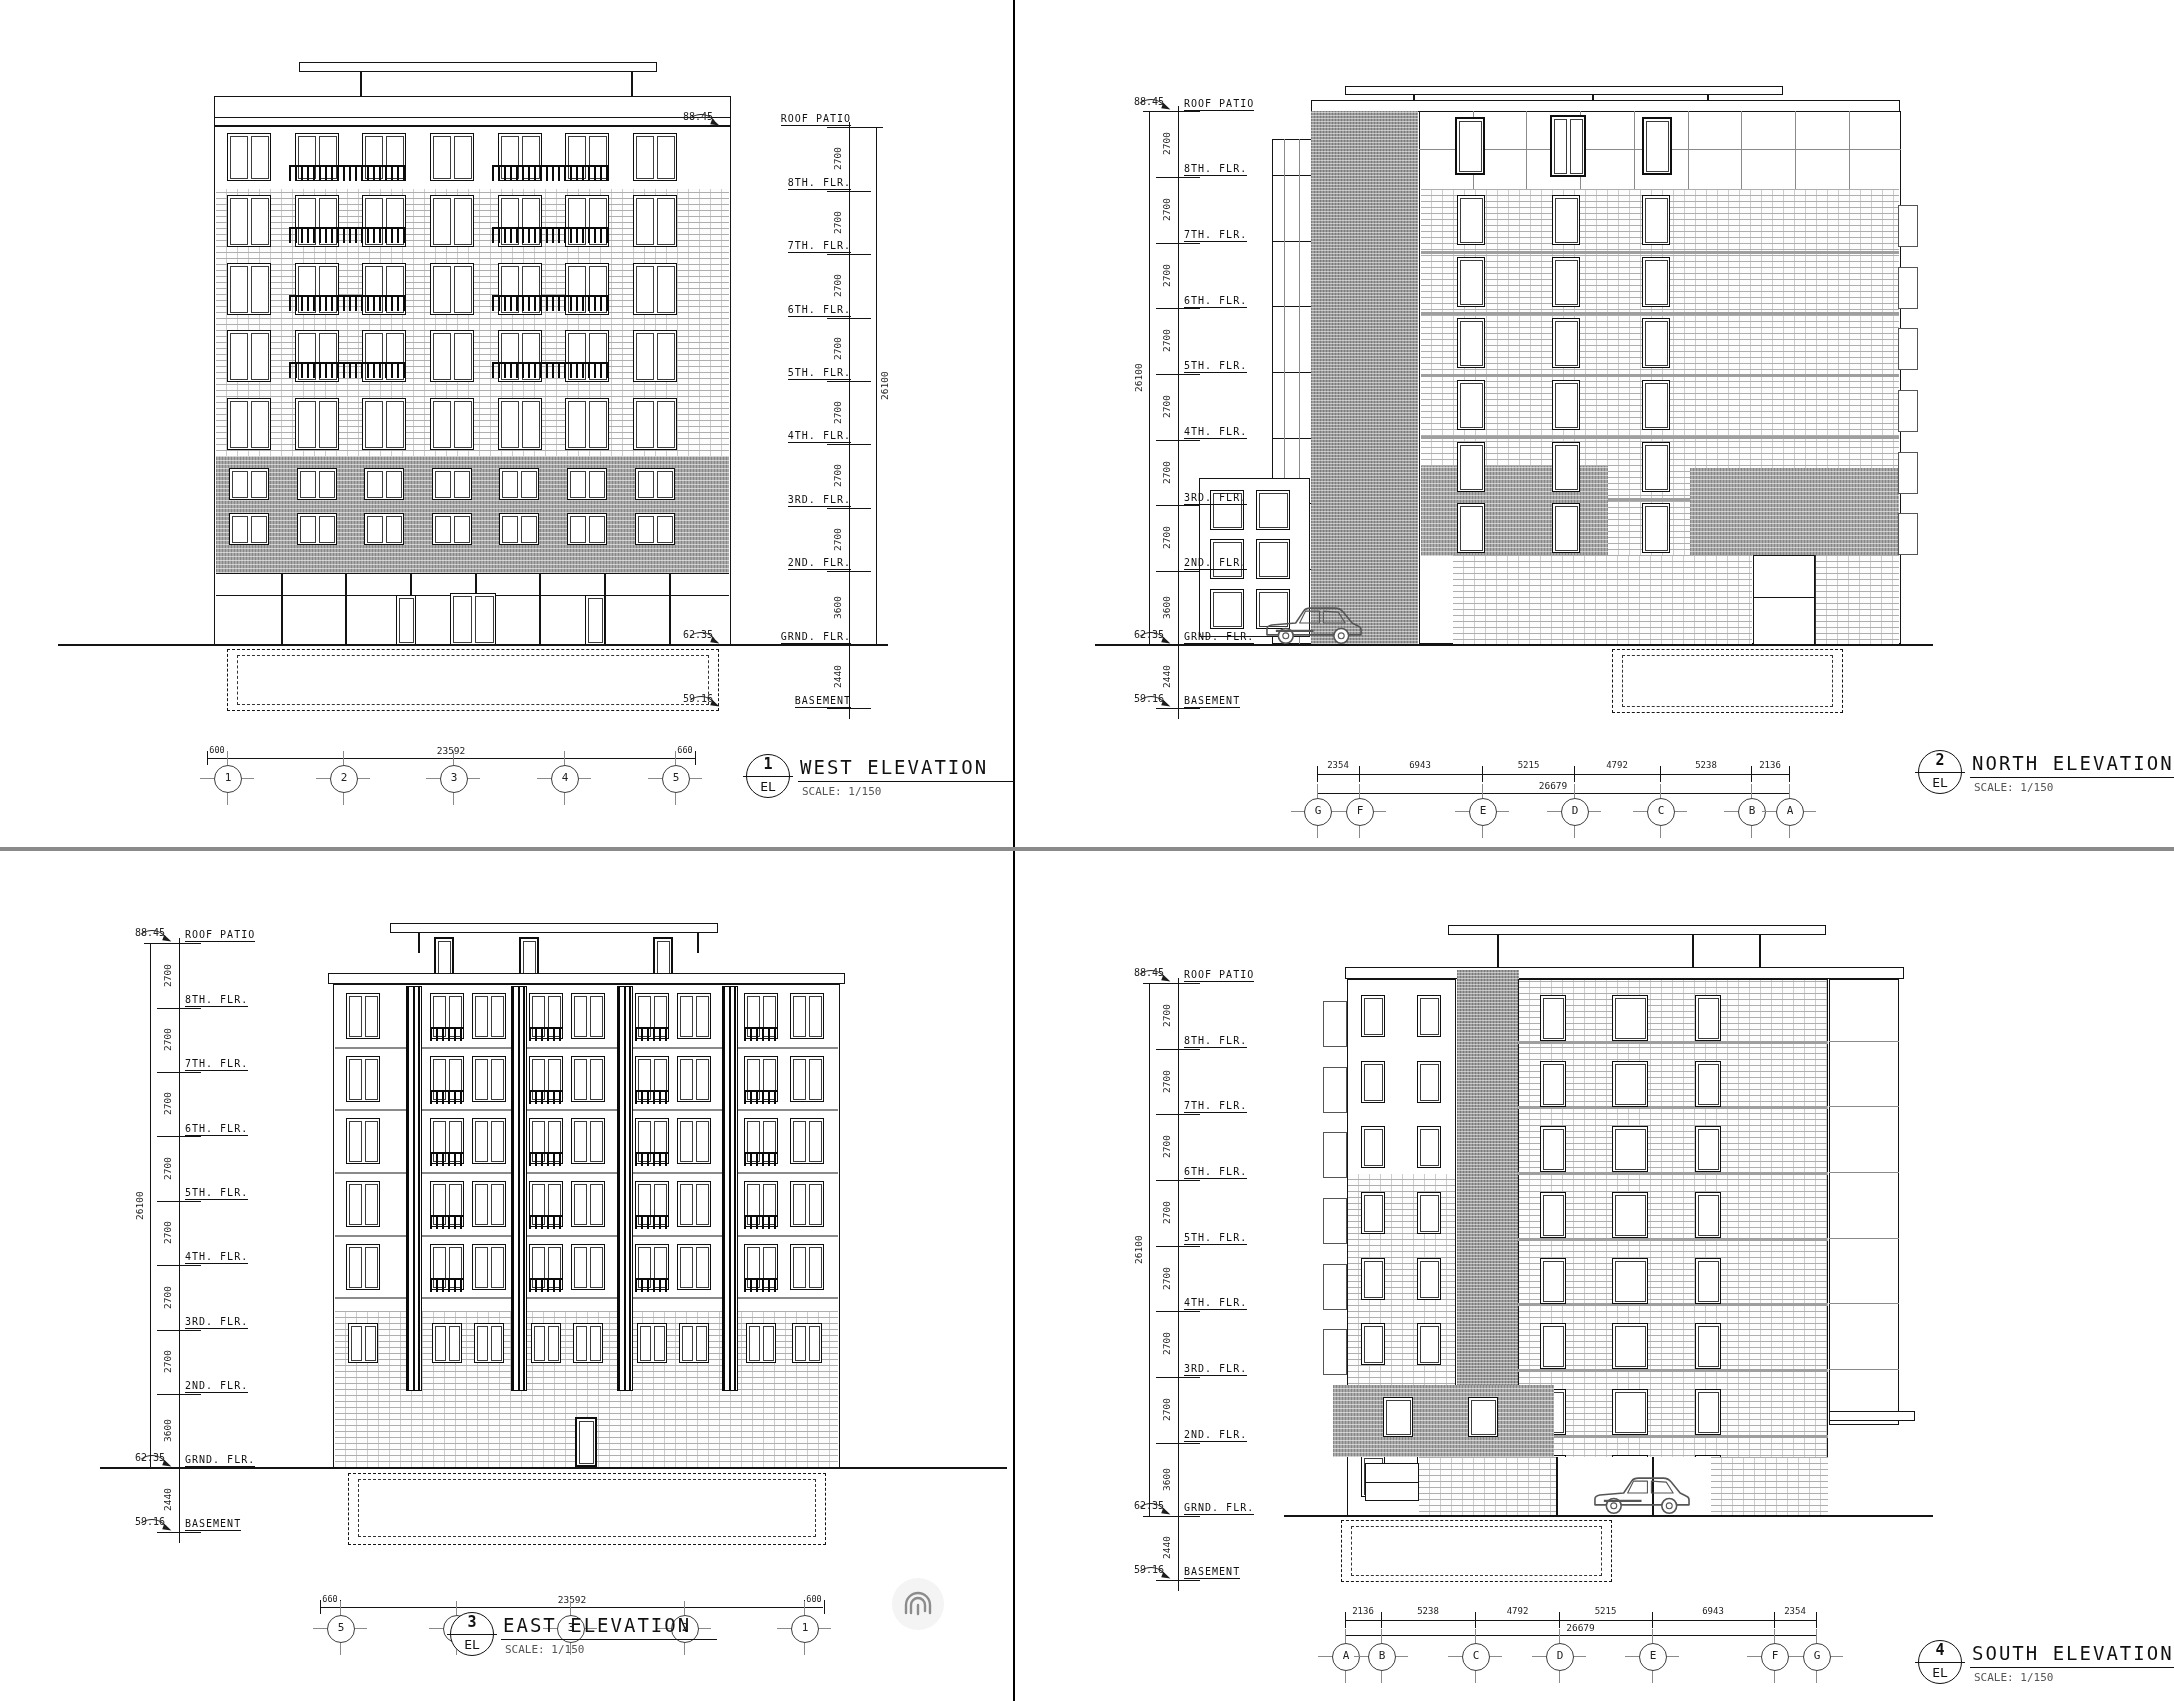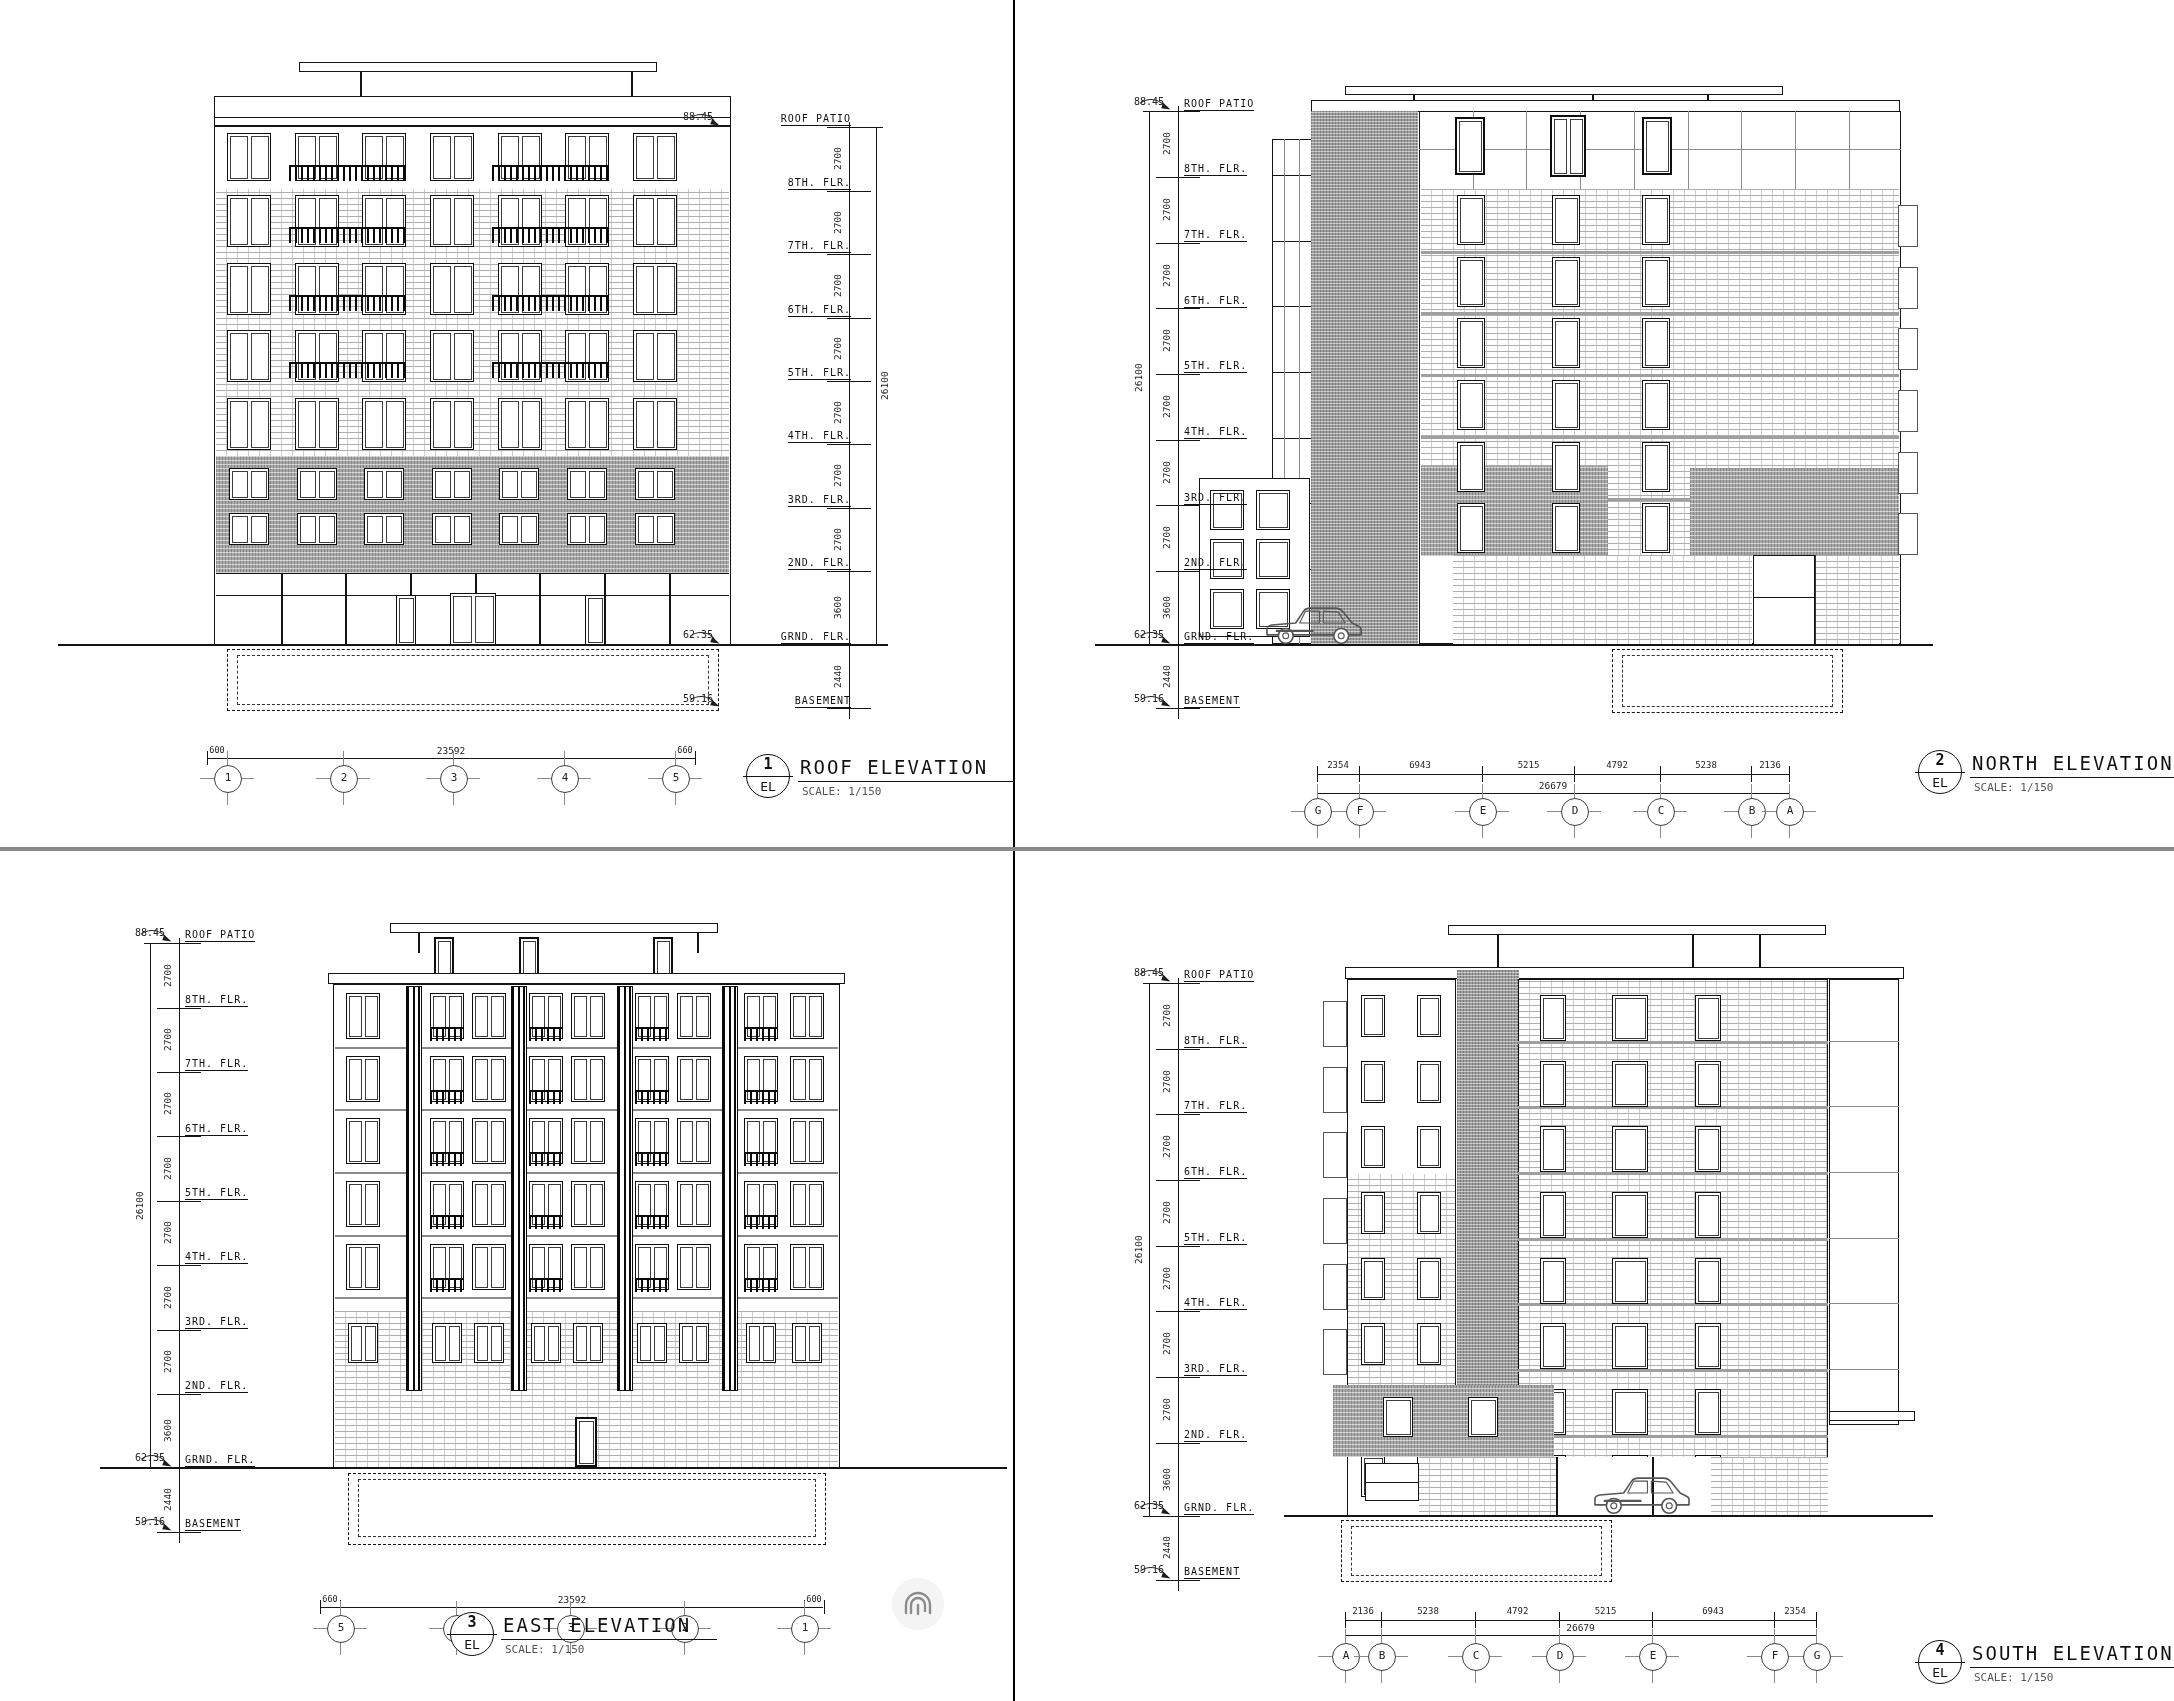--- a/index.html
+++ b/index.html
@@ -356,21 +356,21 @@
     <div class="lng" style="left:537px;top:778px;width:54px;height:1px;"></div>
     <div class="lng" style="left:564px;top:751px;width:1px;height:54px;"></div>
     <div class="bub" style="left:551px;top:765px;width:26px;height:26px;">4</div>
     <div class="lng" style="left:648px;top:778px;width:54px;height:1px;"></div>
     <div class="lng" style="left:675px;top:751px;width:1px;height:54px;"></div>
     <div class="bub" style="left:662px;top:765px;width:26px;height:26px;">5</div>
     <div class="tcirc" style="left:746px;top:754px;width:44px;height:44px;"></div>
     <div class="t" style="left:754px;top:755px;width:28px;height:16px;text-align:center;font-size:15px;font-weight:bold;">1</div>
     <div class="ln" style="left:743px;top:776px;width:50px;height:1.2px;"></div>
     <div class="t" style="left:754px;top:779px;width:28px;height:14px;text-align:center;font-size:13px;">EL</div>
-    <div class="vtitle" style="left:798px;top:756px;">ROOF ELEVATION</div>
+    <div class="vtitle" style="left:798px;top:756px;">WEST ELEVATION</div>
     <div class="t" style="left:802px;top:785px;width:219px;height:14px;font-size:11px;color:#555;">SCALE: 1/150</div>
     <div class="outl" style="left:1345px;top:86px;width:438px;height:9px;"></div>
     <div class="ln" style="left:1413px;top:95px;width:2px;height:17px;"></div>
     <div class="ln" style="left:1592px;top:95px;width:2px;height:17px;"></div>
     <div class="ln" style="left:1707px;top:95px;width:2px;height:17px;"></div>
     <div class="outl" style="left:1311px;top:100px;width:589px;height:12px;"></div>
     <div class="outl" style="left:1272px;top:139px;width:40px;height:505px;"></div>
     <div class="ln" style="left:1272px;top:175px;width:40px;height:1px;"></div>
     <div class="ln" style="left:1272px;top:241px;width:40px;height:1px;"></div>
     <div class="ln" style="left:1272px;top:306px;width:40px;height:1px;"></div>

